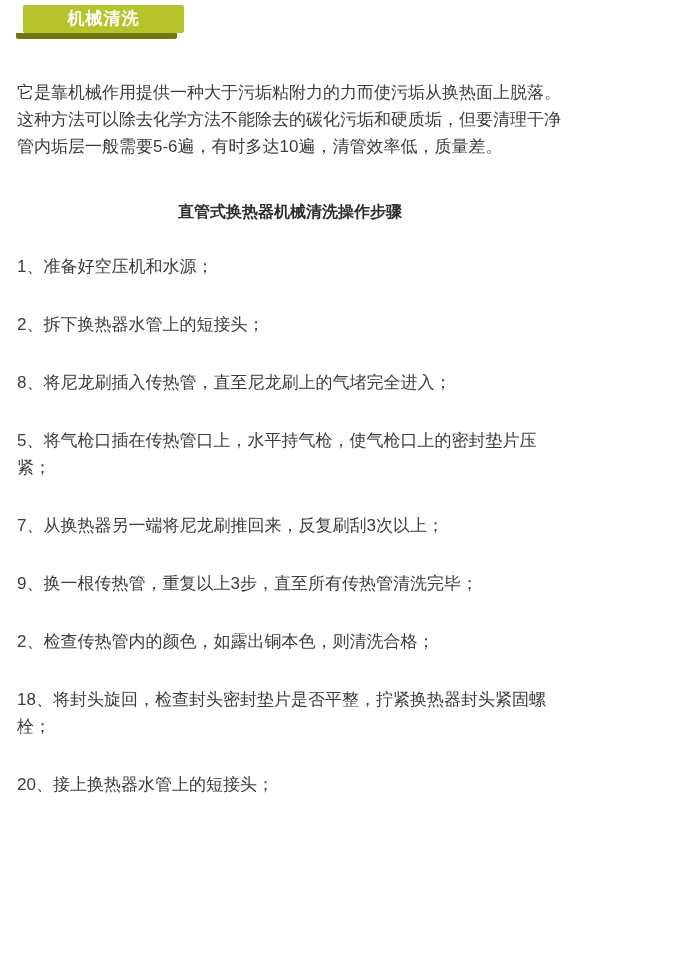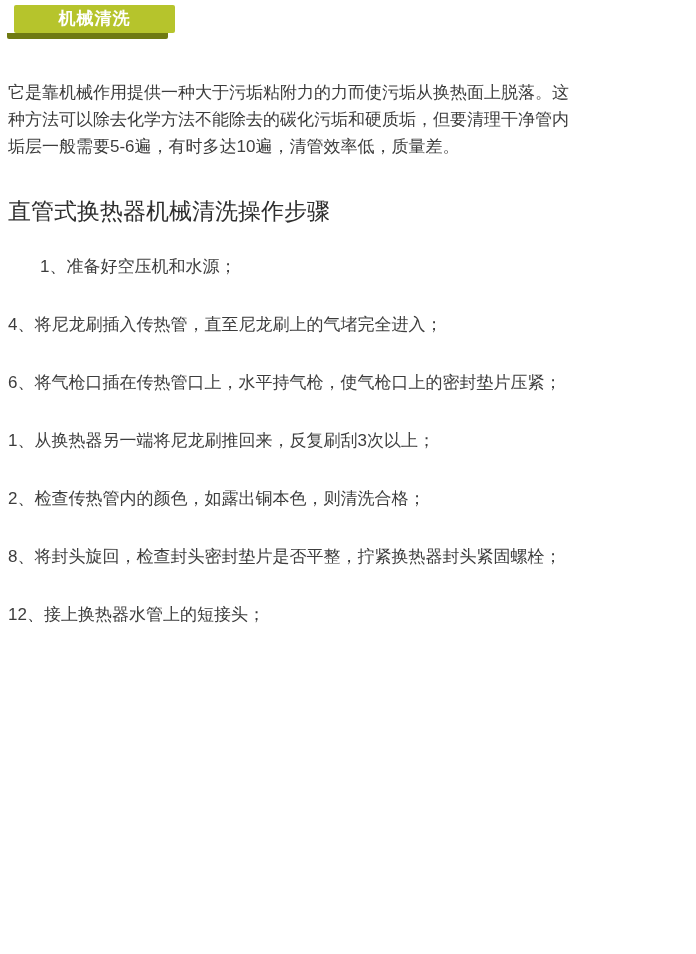--- a/index.html
+++ b/index.html
@@ -12,21 +12,21 @@
   * { box-sizing: border-box; }
   html, body { margin: 0; padding: 0; background: #ffffff; }
   body {
     width: 696px;
     min-height: 954px;
     font-family: "Liberation Sans", "DejaVu Sans", sans-serif;
     color: var(--body-text);
     font-size: 17px;
     line-height: 27px;
   }
-  .page { width: 580px; padding: 0 8px; }
+  .page { width: 580px; padding: 0 17px; }
 
   
   .badge-row { padding: 5px 0 0 6px; height: 33px; }
   .badge {
     display: inline-block;
     position: relative;
     width: 161px;
     height: 28px;
     line-height: 28px;
     background: var(--badge-bg);
@@ -49,47 +49,50 @@
     font-size: 17px;
     letter-spacing: 1px;
   }
 
   .intro {
     margin: 46px 0 4px 0;
   }
 
   .section-title {
     margin: 38px 0 0 0;
-    font-size: 23px;
+    font-size: 16px;
     line-height: 27px;
-    font-weight: normal;
+    font-weight: bold;
     color: var(--heading-text);
+    text-align: center;
   }
 
   .step { margin: 31px 0 0 0; }
-  .step:first-of-type { margin-top: 28px; margin-left: 32px; }
+  .step:first-of-type { margin-top: 28px; }
 </style>
 </head>
 <body>
 
 <div class="page">
 
   <div class="badge-row">
     <div class="badge">
       <span class="badge-label">机械清洗</span>
     </div>
   </div>
 
   <p class="intro">它是靠机械作用提供一种大于污垢粘附力的力而使污垢从换热面上脱落。这种方法可以除去化学方法不能除去的碳化污垢和硬质垢，但要清理干净管内垢层一般需要5-6遍，有时多达10遍，清管效率低，质量差。</p>
 
   <h2 class="section-title">直管式换热器机械清洗操作步骤</h2>
 
   <div>
     <p class="step">1、准备好空压机和水源；</p>
-    <p class="step">4、将尼龙刷插入传热管，直至尼龙刷上的气堵完全进入；</p>
-    <p class="step">6、将气枪口插在传热管口上，水平持气枪，使气枪口上的密封垫片压紧；</p>
-    <p class="step">1、从换热器另一端将尼龙刷推回来，反复刷刮3次以上；</p>
+    <p class="step">2、拆下换热器水管上的短接头；</p>
+    <p class="step">8、将尼龙刷插入传热管，直至尼龙刷上的气堵完全进入；</p>
+    <p class="step">5、将气枪口插在传热管口上，水平持气枪，使气枪口上的密封垫片压紧；</p>
+    <p class="step">7、从换热器另一端将尼龙刷推回来，反复刷刮3次以上；</p>
+    <p class="step">9、换一根传热管，重复以上3步，直至所有传热管清洗完毕；</p>
     <p class="step">2、检查传热管内的颜色，如露出铜本色，则清洗合格；</p>
-    <p class="step">8、将封头旋回，检查封头密封垫片是否平整，拧紧换热器封头紧固螺栓；</p>
-    <p class="step">12、接上换热器水管上的短接头；</p>
+    <p class="step">18、将封头旋回，检查封头密封垫片是否平整，拧紧换热器封头紧固螺栓；</p>
+    <p class="step">20、接上换热器水管上的短接头；</p>
   </div>
 
 </div>
 
 </body></html>

